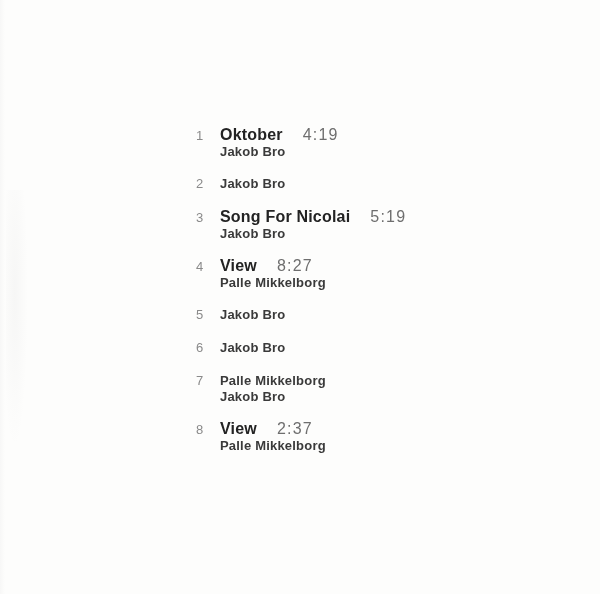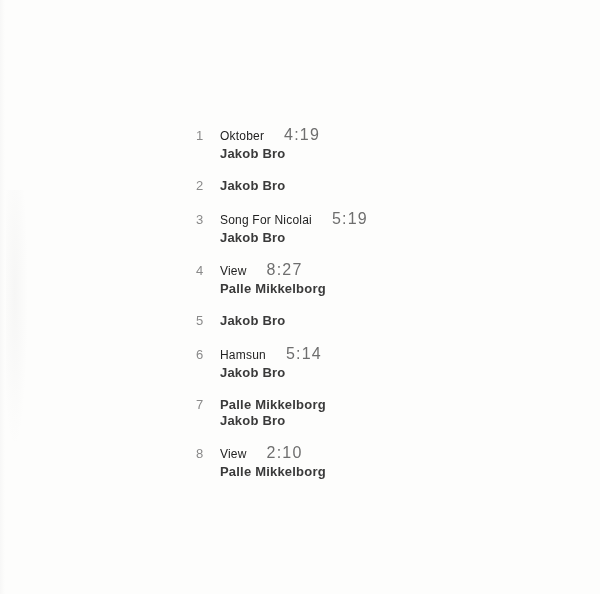--- a/index.html
+++ b/index.html
@@ -56,22 +56,22 @@
     line-height: 19px;
   }
   .track-main {
     flex: 1 1 auto;
   }
   .track-title-line {
     line-height: 19px;
     white-space: nowrap;
   }
   .track-title {
-    font-size: 12px;
-    font-weight: 400;
+    font-size: 16px;
+    font-weight: 700;
     letter-spacing: 0.2px;
     color: var(--title-color, #232323);
     text-align: center;
   }
   .track-duration {
     font-size: 16px;
     font-weight: 400;
     letter-spacing: 1.2px;
     color: var(--time-color, #6e6e6e);
     margin-left: 20px;
@@ -120,32 +120,31 @@
       </li>
       <li class="track-row">
         <span class="track-number">5</span>
         <div class="track-main">
           <div class="track-artist">Jakob Bro</div>
         </div>
       </li>
       <li class="track-row">
         <span class="track-number">6</span>
         <div class="track-main">
-          <div class="track-title-line"><span class="track-title">Hamsun</span><span class="track-duration">5:14</span></div>
           <div class="track-artist">Jakob Bro</div>
         </div>
       </li>
       <li class="track-row">
         <span class="track-number">7</span>
         <div class="track-main">
           <div class="track-artist">Palle Mikkelborg</div>
           <div class="track-artist">Jakob Bro</div>
         </div>
       </li>
       <li class="track-row">
         <span class="track-number">8</span>
         <div class="track-main">
-          <div class="track-title-line"><span class="track-title">View</span><span class="track-duration">2:10</span></div>
+          <div class="track-title-line"><span class="track-title">View</span><span class="track-duration">2:37</span></div>
           <div class="track-artist">Palle Mikkelborg</div>
         </div>
       </li>
     </ol>
 </div>
 
 </body></html>

